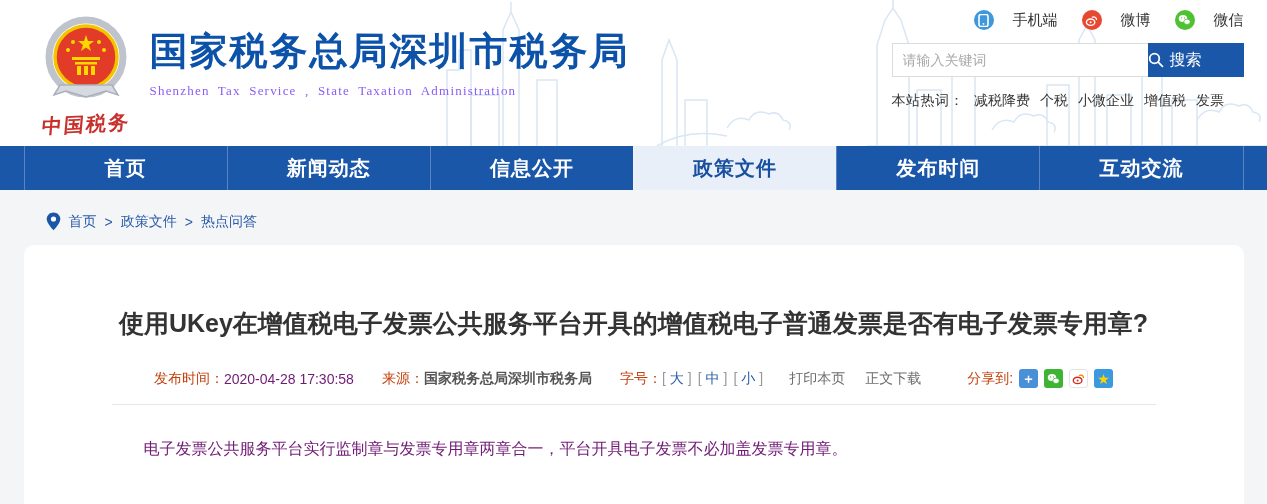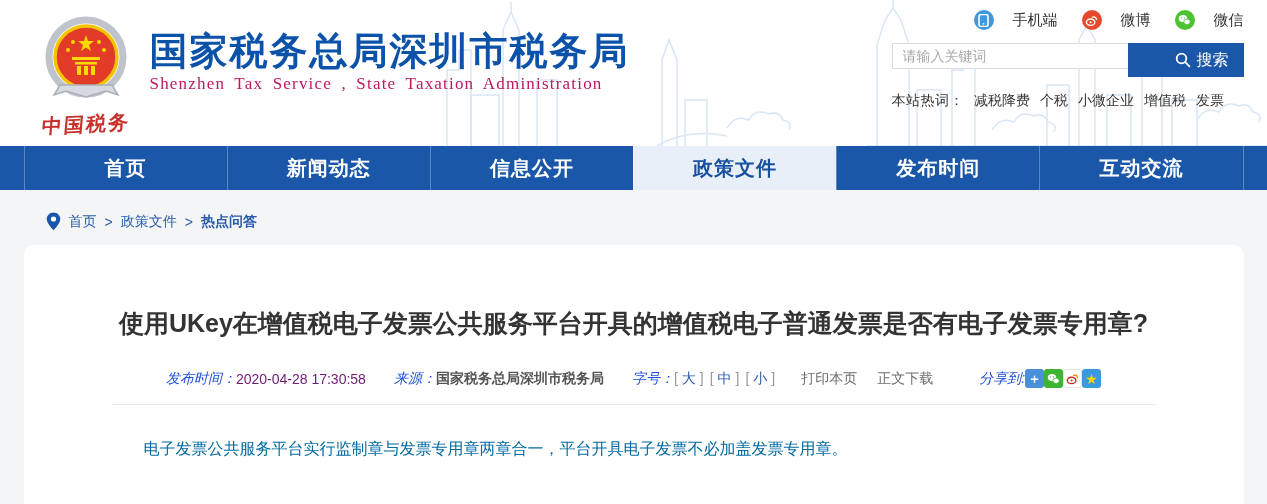--- a/index.html
+++ b/index.html
@@ -10,77 +10,77 @@
   
   .header { height:146px; background:#ffffff; position:relative; overflow:hidden; }
   .skyline { position:absolute; right:0; top:0; height:146px; width:860px; pointer-events:none; }
   .header-inner { padding-top:13px; height:146px; }
   .logo-row { display:flex; align-items:flex-start; position:relative; z-index:2; }
   .emblem-wrap { width:96px; text-align:center; margin-left:14px; }
   .logo-caption { color:#c8302c; font-size:20px; font-weight:bold; letter-spacing:2px;
                   transform:skewX(-8deg) rotate(-3deg); margin-top:2px; white-space:nowrap; }
   .title-block { margin-left:16px; padding-top:17px; }
   .site-title { color:#0c52a9; font-size:38px; font-weight:bold; letter-spacing:2px; line-height:1.15; }
-  .site-subtitle { color:#be185d; font-size:17px; font-family:"Liberation Serif","DejaVu Serif",serif;
-                   letter-spacing:1.2px; word-spacing:4px; }
+  .site-subtitle { color:#8b5cf6; font-size:13px; font-family:"Liberation Serif","DejaVu Serif",serif;
+                   letter-spacing:1.2px; margin-top:9px; word-spacing:4px; }
 
   .header-right { position:absolute; right:0; top:10px; width:352px; z-index:2; }
   .top-links { display:flex; justify-content:flex-end; align-items:center; gap:24px; }
   .top-link { display:flex; align-items:center; gap:19px; font-size:15px; color:#333; cursor:pointer; }
   .round-icon { width:20px; height:20px; border-radius:50%; display:inline-flex; align-items:center; justify-content:center; }
   .search-row { display:flex; margin-top:13px; }
-  .search-input { flex:1; height:26px; border:1px solid #dcdcdc; border-right:none; padding:0 10px;
+  .search-input { flex:1; height:34px; border:1px solid #dcdcdc; border-right:none; padding:0 10px;
                   font-size:14px; color:#333; outline:none; }
   .search-input::placeholder { color:#a9a9a9; }
-  .search-btn { width:116px; height:34px; background:#1a57a8; color:#fff; border:none; font-size:16px;
-                display:flex; align-items:center; justify-content:center; gap:6px; cursor:pointer;padding-left:32px; }
+  .search-btn { width:96px; height:34px; background:#1a57a8; color:#fff; border:none; font-size:16px;
+                display:flex; align-items:center; gap:6px; cursor:pointer; }
   .hot-words { margin-top:15px; font-size:14px; color:#333; display:flex; flex-wrap:nowrap; gap:10px; white-space:nowrap; }
   .hot-words a { color:#333; text-decoration:none; cursor:pointer; }
   .hot-label { letter-spacing:0.5px; }
 
   
   .nav { height:44px; background:#1a57a8; }
   .nav-inner { display:flex; height:44px; }
   .nav-item { flex:1; display:flex; align-items:center; justify-content:center; color:#fff;
               font-size:20px; font-weight:bold; letter-spacing:1px; border-left:1px solid rgba(255,255,255,.28);
               cursor:pointer; }
   .nav-item:last-child { border-right:1px solid rgba(255,255,255,.28); }
   .nav-item.active { background:#e9eff8; color:#17509e; }
 
   
   .breadcrumb-row { padding:22px 0 0; }
   .breadcrumb { display:flex; align-items:center; gap:8px; font-size:14px; color:#2a5ba9; padding-left:22px; }
   .crumb { color:#2a5ba9; text-decoration:none; cursor:pointer; }
   .crumb-sep { color:#2a5ba9; }
-  .crumb-current { font-weight:bold; }
+  .crumb-current { font-weight:normal; }
 
   
   .card { background:#fff; border-radius:10px; margin-top:14px; padding:58px 88px 60px; min-height:300px; }
   .article-title { text-align:center; color:#333; font-size:25px; font-weight:bold; line-height:1.6;
                    max-width:1060px; margin:0 auto; }
   .meta-row { display:flex; justify-content:center; align-items:center; margin-top:26px;
               font-size:14px; color:#666; white-space:nowrap; }
-  .meta-label { color:#1d4ed8;font-style:italic; }
+  .meta-label { color:#c2410c; }
   .meta-val { color:#701a75; }
   .meta-group { display:flex; align-items:center; }
   .gap-lg { margin-left:28px; }
   .gap-md { margin-left:20px; }
   .size-link { color:#2a5ba9; cursor:pointer; margin:0 4px; }
   .bracket { color:#999; }
   .size-item { margin-right:6px; }
   .meta-link { color:#6d6d6d; cursor:pointer; }
-  .share-group { margin-left:46px; display:flex; align-items:center; }
+  .share-group { margin-left:46px; display:flex; align-items:center; gap:6px; }
   .share-icon { width:19px; height:19px; border-radius:3px; display:inline-flex; align-items:center;
                 justify-content:center; cursor:pointer; font-size:13px; }
   .si-plus { background:#4a90d9; color:#fff; font-weight:bold; }
   .si-wechat { background:#3eb434; }
   .si-weibo { background:#fff; border:1px solid #e4e4e4; }
   .si-qzone { background:#3a9ae0; color:#ffd400; font-size:14px; }
   .divider { border-top:1px solid #e7e7e7; margin-top:16px; }
-  .body-text { margin-top:30px; font-size:16px; color:#0369a1; line-height:1.8; text-indent:2em; }
+  .body-text { margin-top:30px; font-size:16px; color:#701a75; line-height:1.8; text-indent:2em; }
 </style>
 </head>
 <body>
 
 <div class="page">
 
   <div class="header">
     <svg class="skyline" viewBox="0 0 860 146" fill="none" stroke="#d9e6f5" stroke-width="1.5">
       <polyline points="40,146 40,70 52,70 52,50 64,50 64,146"></polyline>
       <polyline points="64,146 64,95 92,95 92,146"></polyline>

